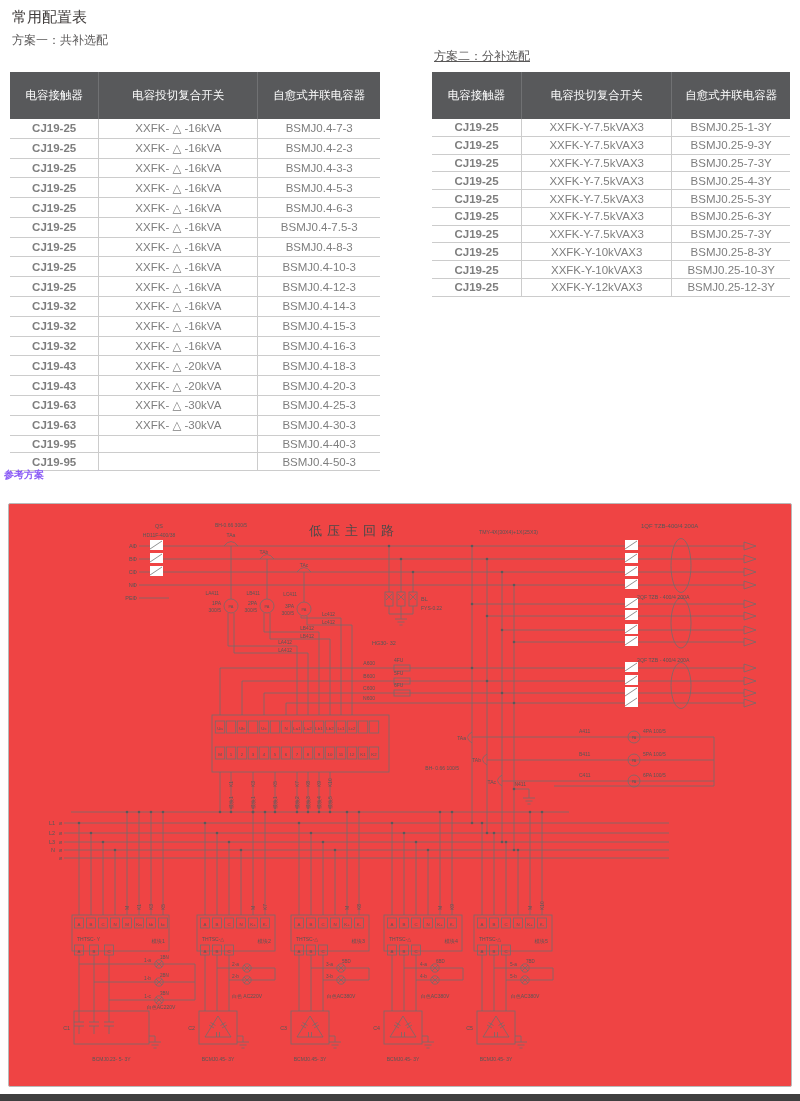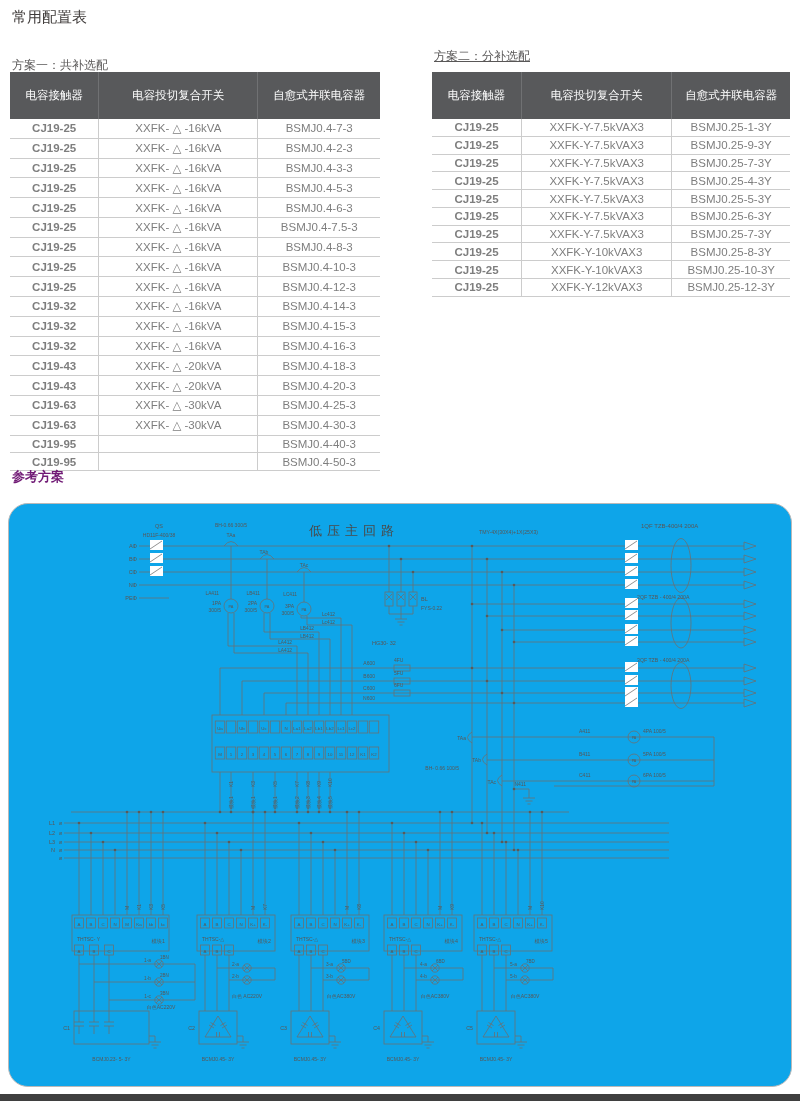--- a/index.html
+++ b/index.html
@@ -6,35 +6,35 @@
   body{position:relative;width:800px;height:1101px;overflow:hidden;}
   .h1{position:absolute;left:12px;top:8px;font-size:15px;font-weight:normal;color:#3e3a39;}
   .cap{position:absolute;font-size:12px;color:#595757;}
   table{border-collapse:collapse;text-align:center;color:#7e7e7e;font-size:11.5px;table-layout:fixed;}
   th{background:#58595b;color:#fff;font-weight:normal;padding:16px 0;border-left:1px solid #707173;}
   th:first-child{border-left:none;}
   td{border-bottom:1px solid #ccc;border-left:1px solid #ccc;padding:2.4px 0;height:12px;}
   td:first-child{border-left:none;font-weight:bold;}
   #t1{position:absolute;left:10px;top:72px;width:370px;}
   #t2{position:absolute;left:432px;top:72px;width:358px;}
-  .h2{position:absolute;left:12px;top:468px;font-size:13px;font-weight:bold;color:#701a75;}
-  .frame{position:absolute;left:8px;top:503px;width:782px;height:582px;border:1px solid #b9b9b9;border-radius:20px;background:#0ea5e9;}
+  .h2{position:absolute;left:4px;top:468px;font-size:10px;font-weight:bold;color:#8b5cf6;}
+  .frame{position:absolute;left:8px;top:503px;width:782px;height:582px;border:1px solid #b9b9b9;border-radius:2px;background:#ef4444;}
   #dsvg line,#dsvg path,#dsvg rect,#dsvg circle,#dsvg ellipse{stroke:#6e6e6e;fill:none;stroke-width:.75;}
   #dsvg .wr{fill:#fff;stroke:none;}
   #dsvg .dot{fill:#5a5a5a;stroke:none;}
   #dsvg text{fill:#585757;stroke:none;font-family:"Liberation Sans","DejaVu Sans",sans-serif;}
   #dsvg .big{font-size:13px;letter-spacing:5px;fill:#4a4a4a;}
   .botbar{position:absolute;left:0;bottom:0;width:800px;height:7px;background:#3f3f3f;}
 </style>
 </head>
 <body>
 
 <div class="h1">常用配置表</div>
 
-<div class="cap" style="left:12px;top:57px;">方案一：共补选配</div>
+<div class="cap" style="left:12px;top:32px;">方案一：共补选配</div>
 <div class="cap" style="left:434px;top:48px;text-decoration:underline;">方案二：分补选配</div>
 
 <table id="t1">
   <colgroup>
       <col style="width:24%">
       <col style="width:43%">
       <col style="width:33%">
     </colgroup>
 <thead>
       <tr>

